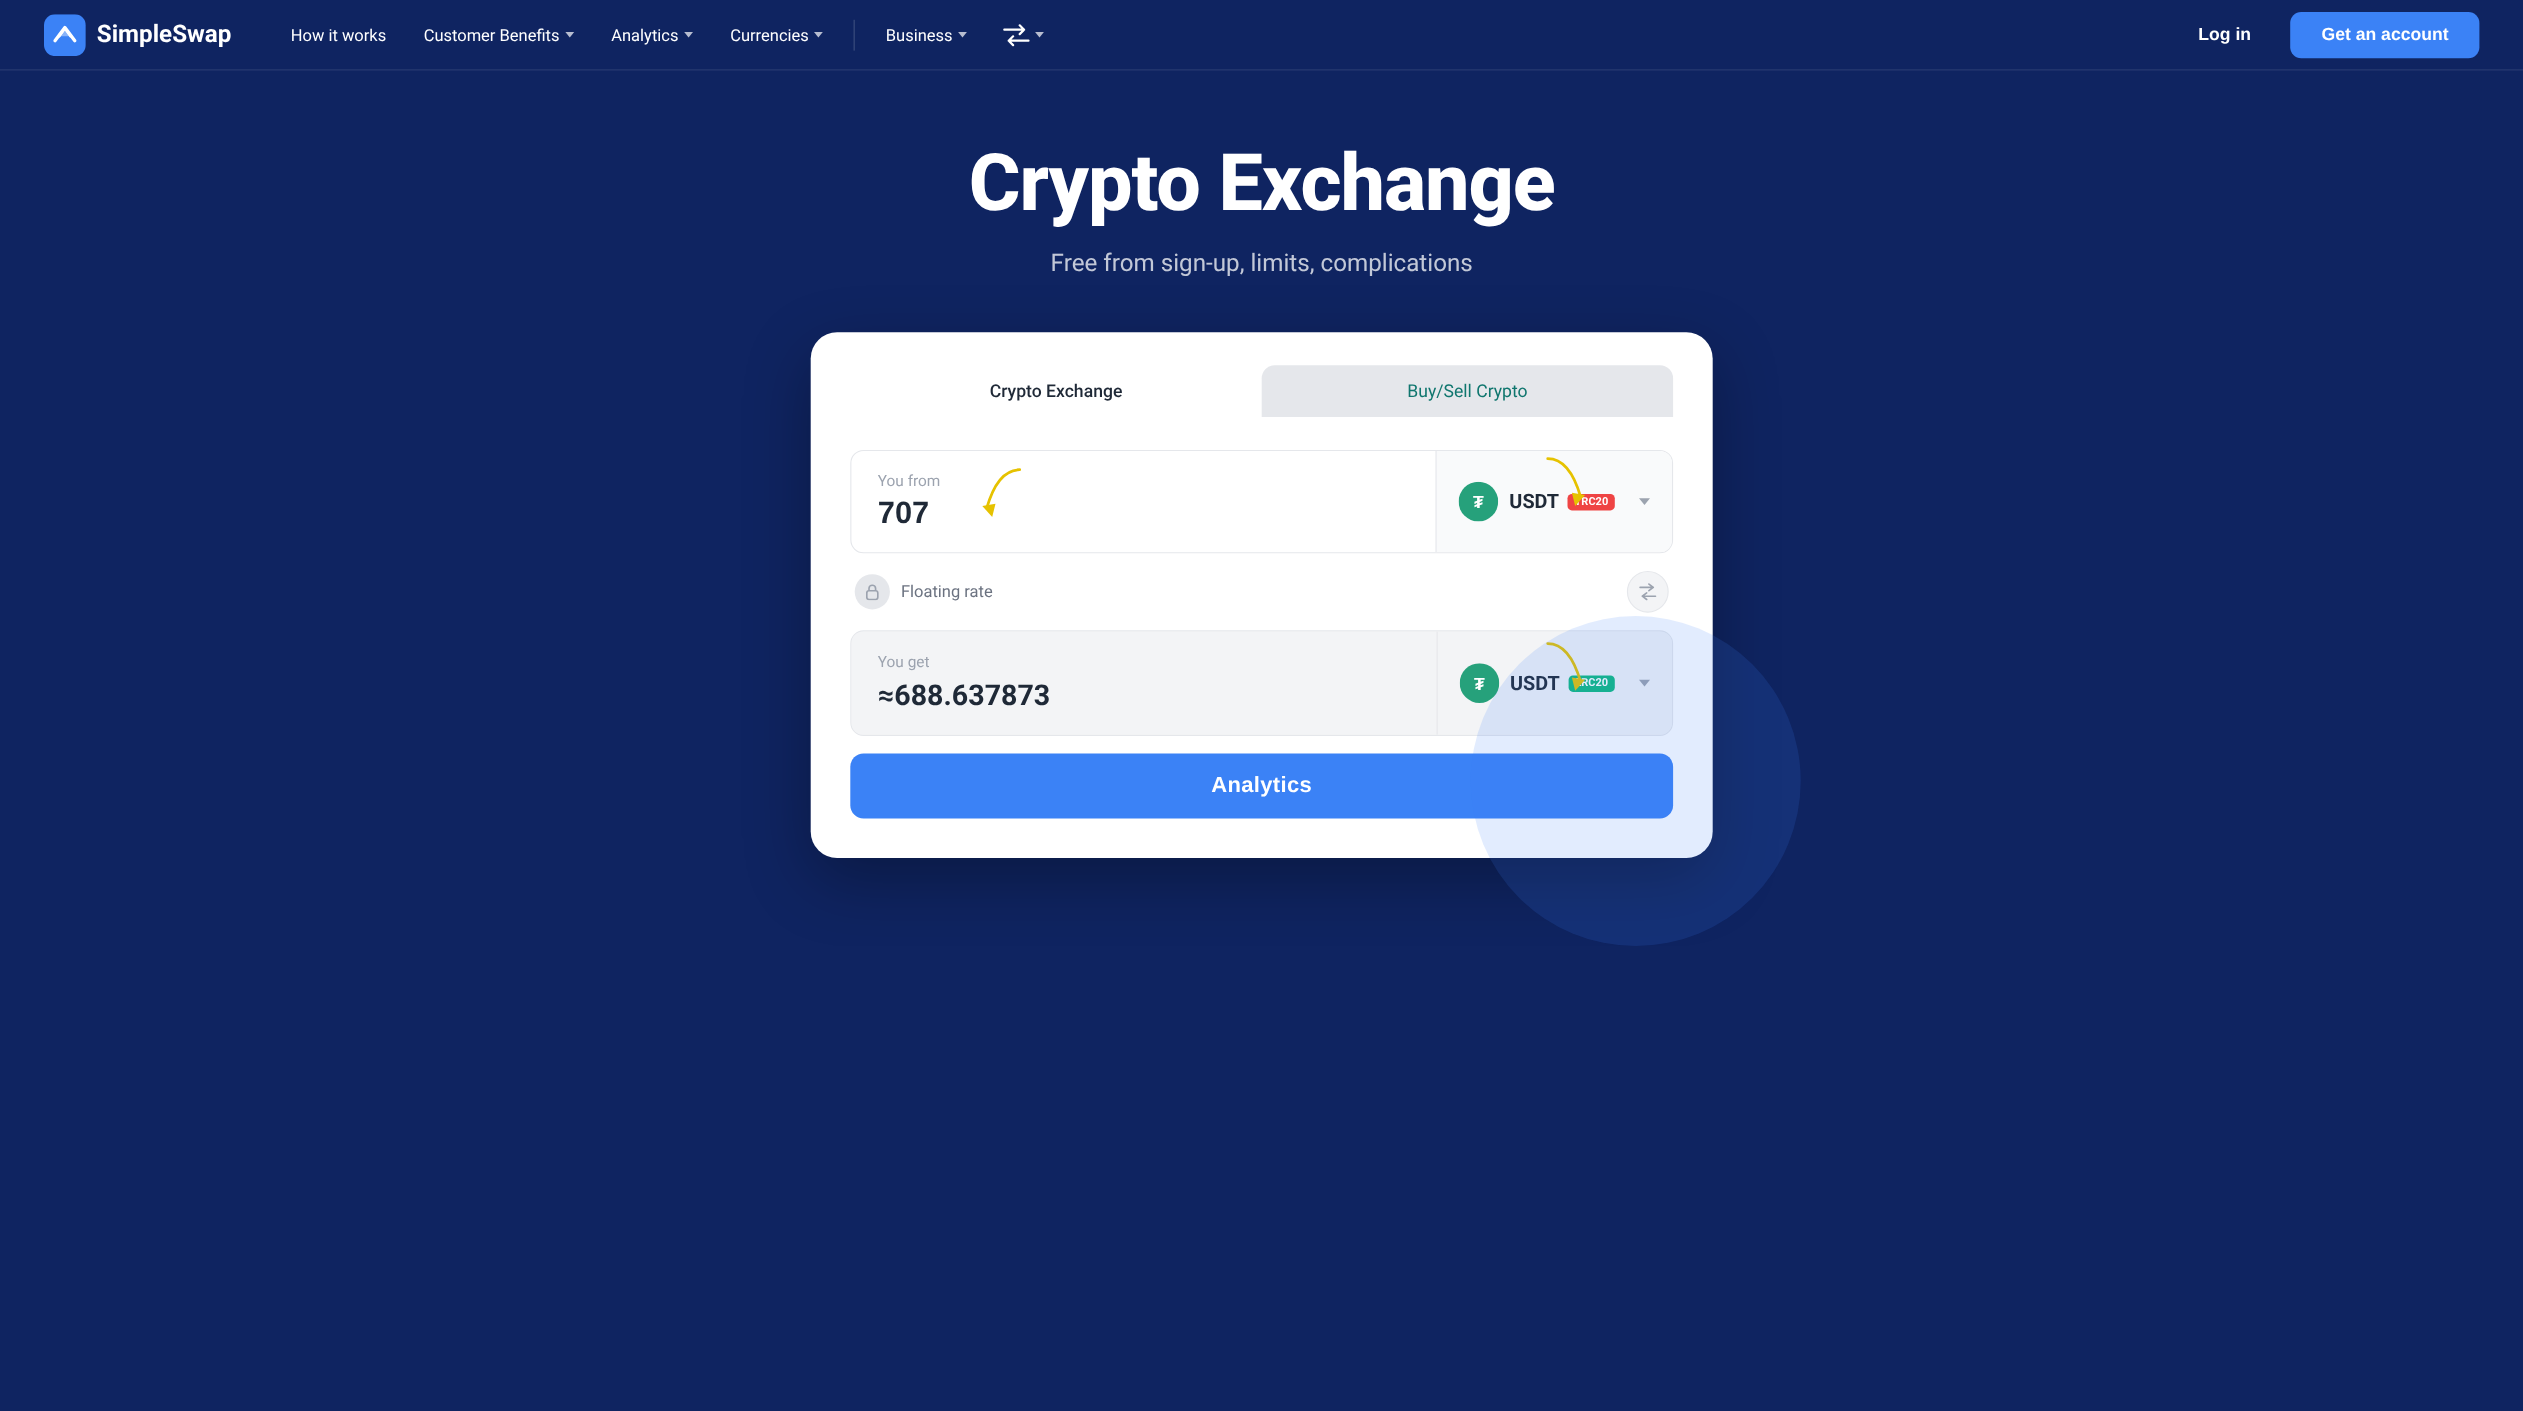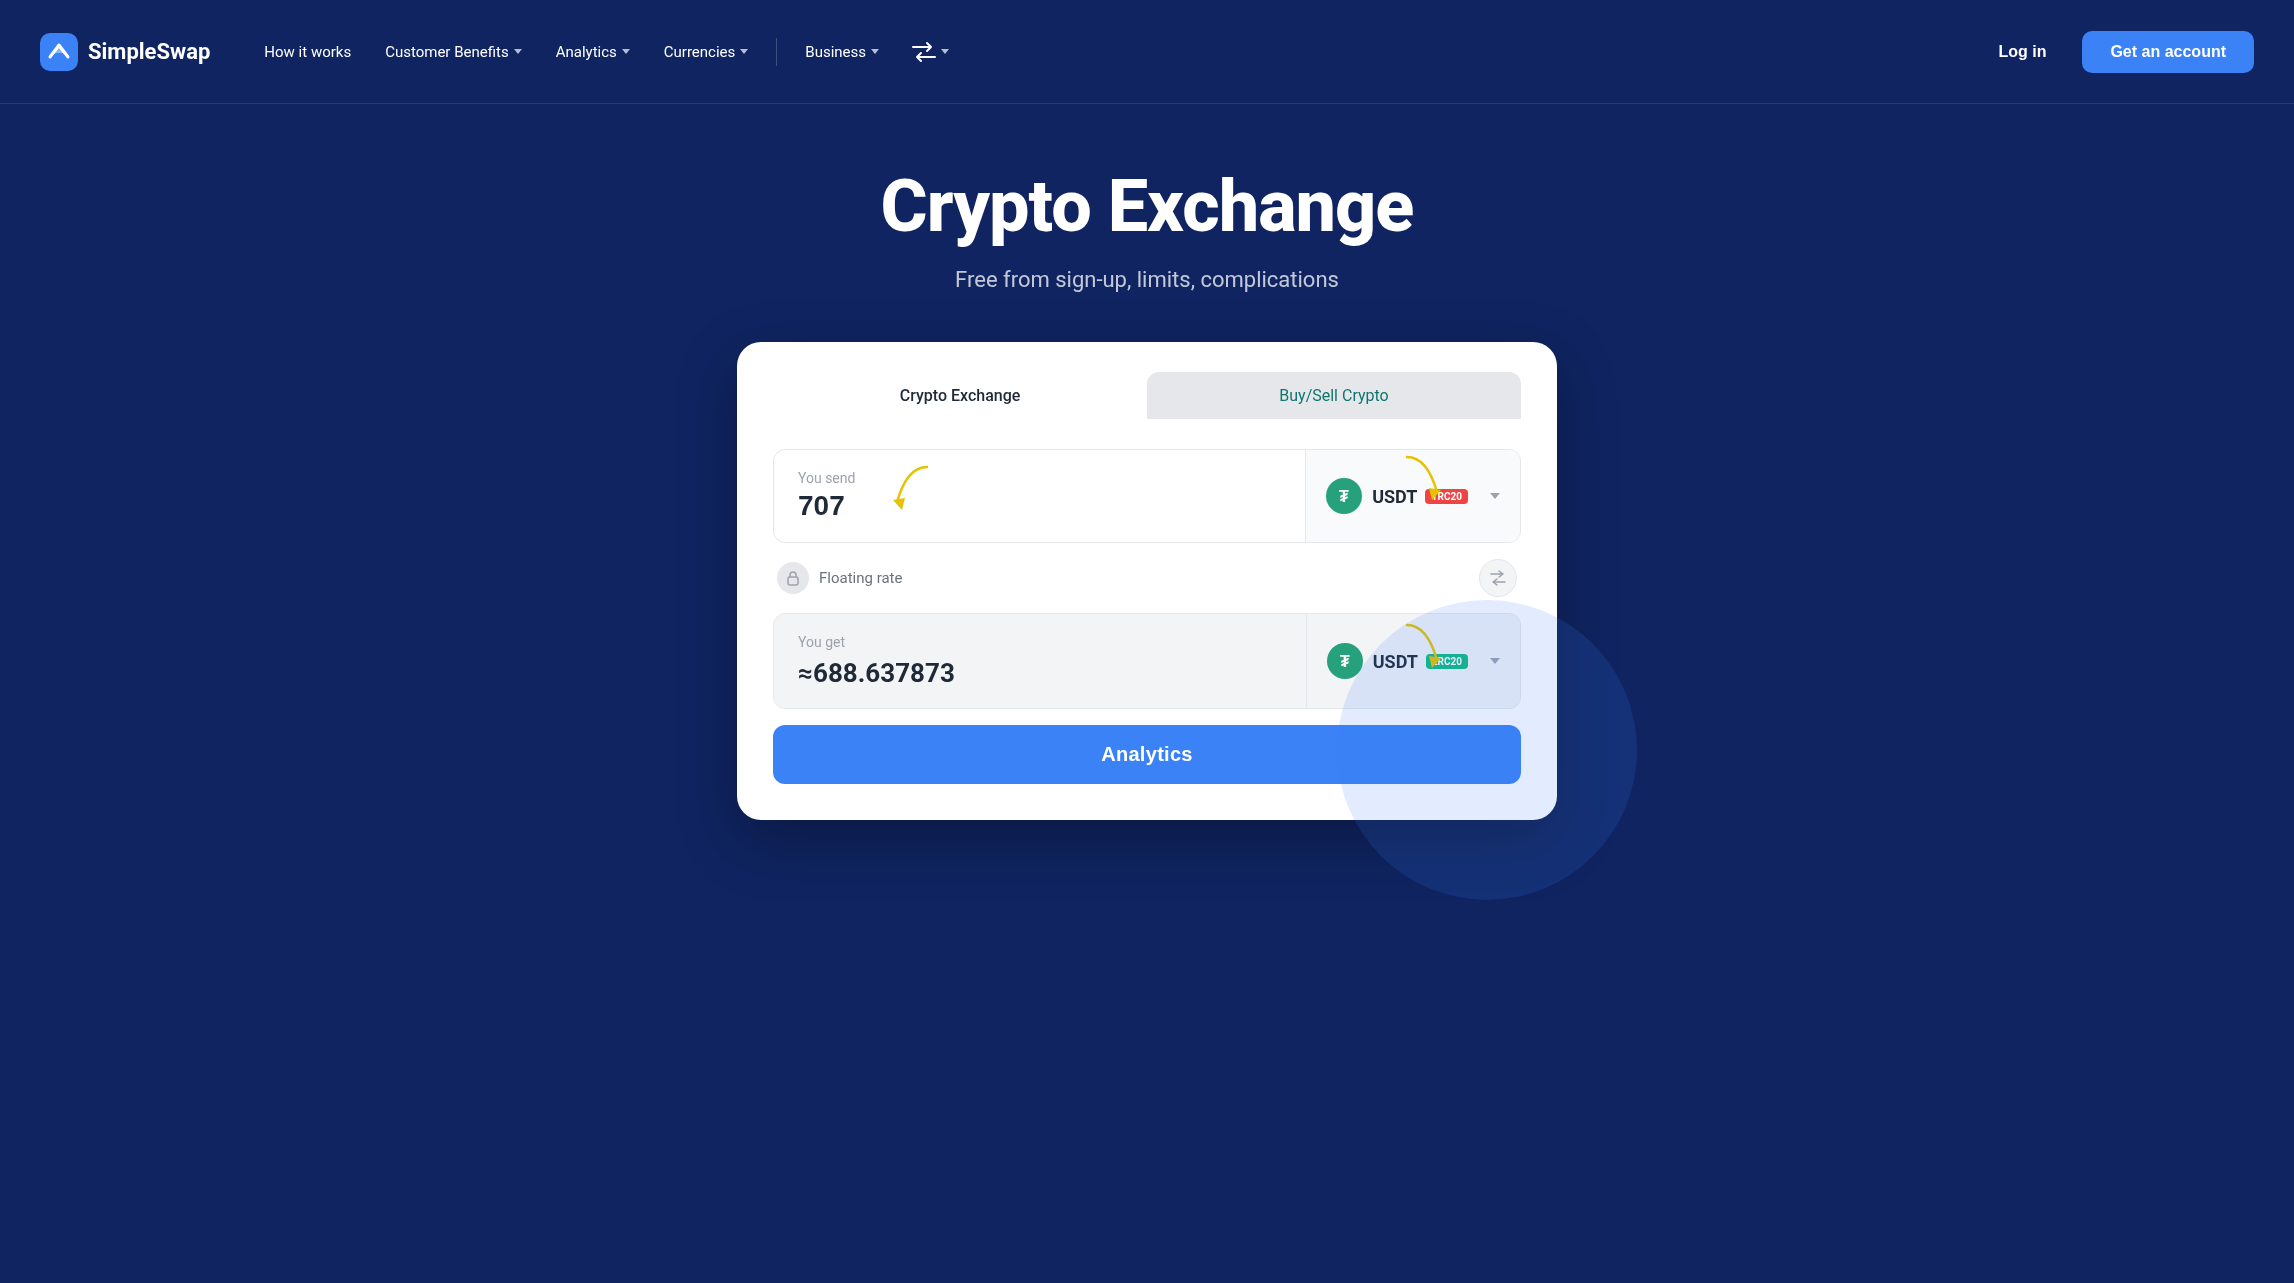--- a/index.html
+++ b/index.html
@@ -8,21 +8,21 @@
       background-color: #0f2461;
       min-height: 100vh;
       color: #fff;
     }
 
     
     nav {
       display: flex;
       align-items: center;
       padding: 0 40px;
-      height: 104px;
+      height: 64px;
       border-bottom: 1px solid rgba(255,255,255,0.1);
       background-color: #0f2461;
       position: relative;
       z-index: 10;
     }
     .logo {
       display: flex;
       align-items: center;
       gap: 10px;
       margin-right: 40px;
@@ -410,21 +410,21 @@
         <span>Crypto Exchange</span>
       </div>
       <div class="card-tab">
         <span>Buy/Sell Crypto</span>
       </div>
     </div>
 
     
     <div class="input-row">
       <div class="input-left">
-        <span class="input-label">You send</span>
+        <span class="input-label">You from</span>
         <input class="input-value" type="text" value="707" style="">
       </div>
       <div class="input-right">
 
         <svg class="tether-svg" viewBox="0 0 36 36">
           <circle cx="18" cy="18" r="18" fill="#26a17b"></circle>
           <text x="18" y="24" text-anchor="middle" fill="white" font-size="16" font-weight="bold">₮</text>
         </svg>
         <div class="currency-info">
           <div class="currency-name-row">

